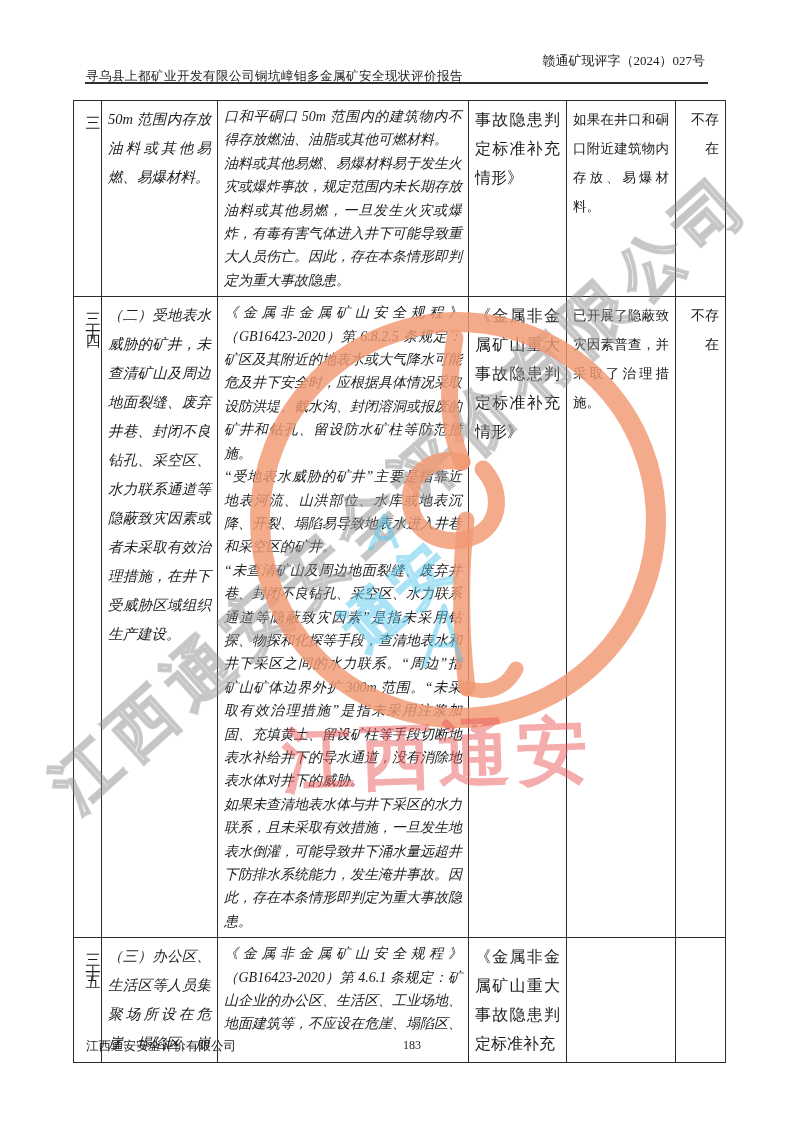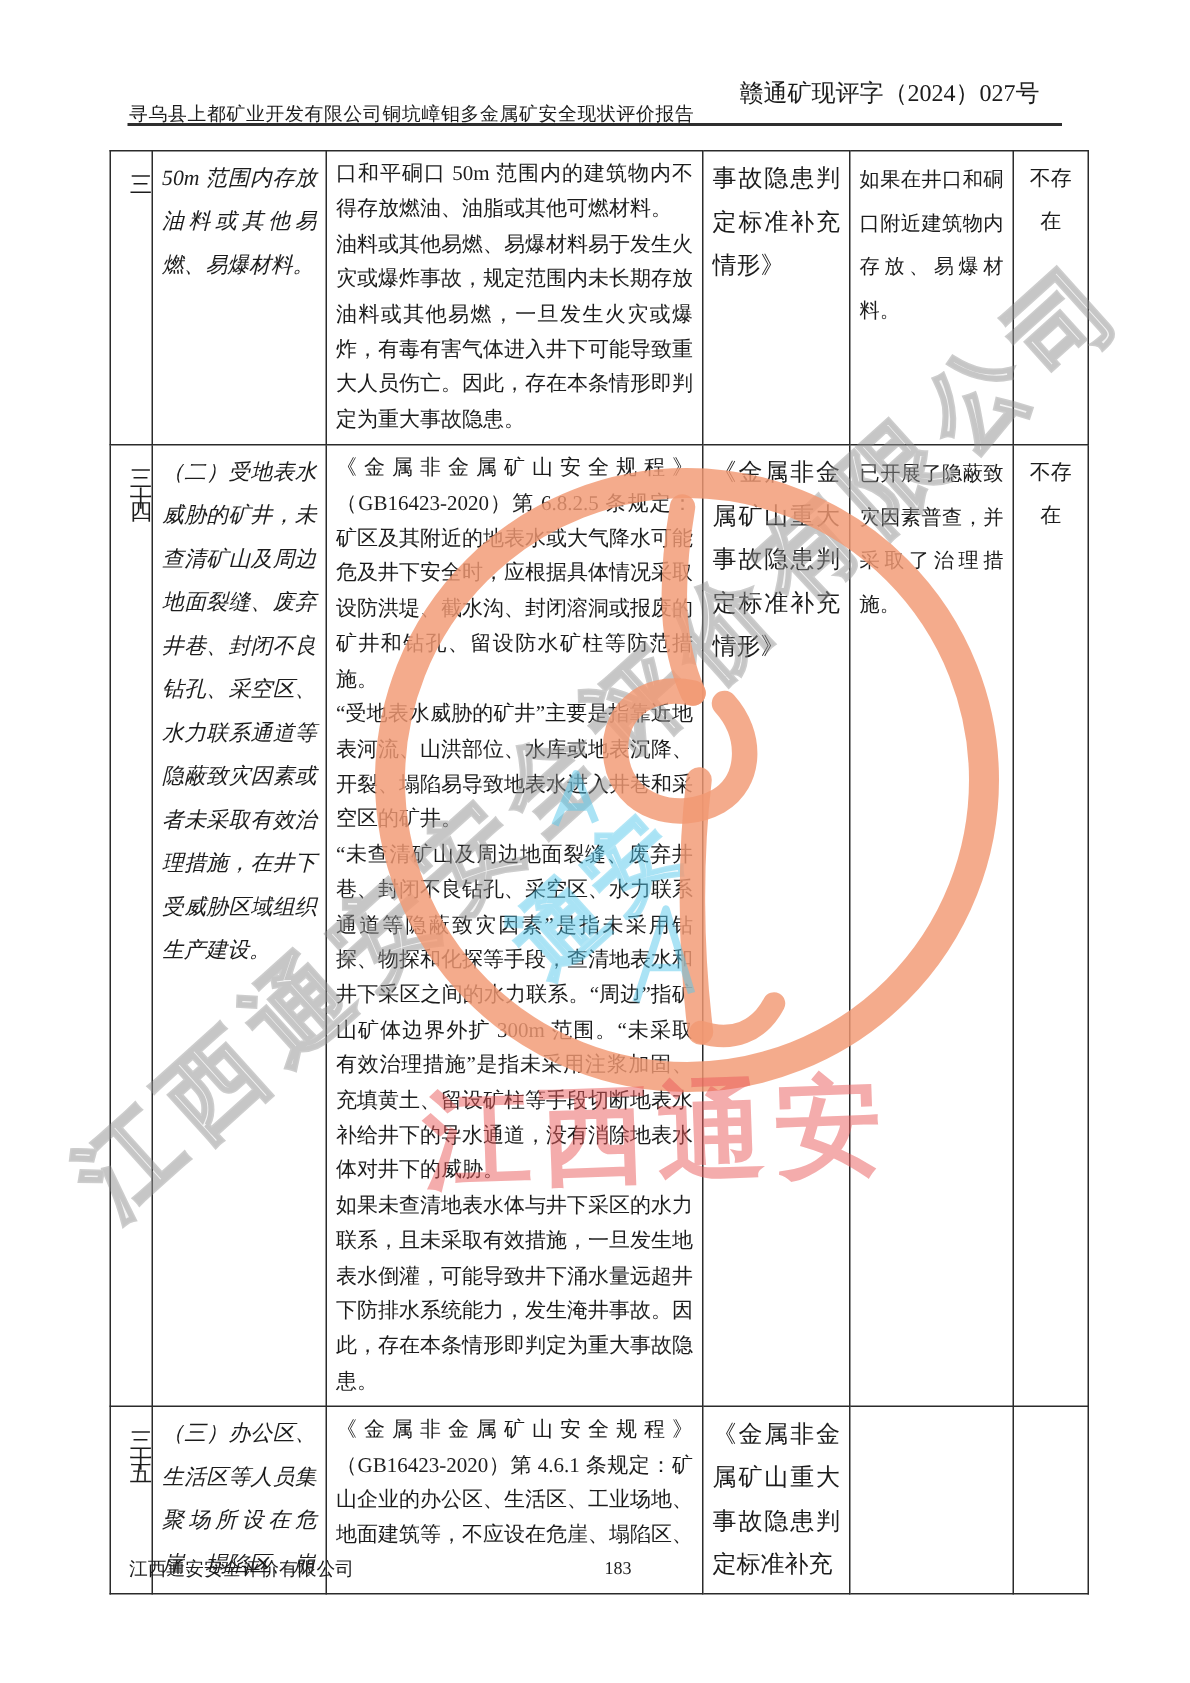--- a/index.html
+++ b/index.html
@@ -2,43 +2,43 @@
 <html><head>
 <meta charset="utf-8">
 <style>
   html,body{margin:0;padding:0;}
   body{
     width:793px;height:1122px;position:relative;overflow:hidden;
     background:#ffffff;color:#1c1c1c;
     font-family:"Liberation Serif","DejaVu Serif",serif;
   }
   .hdr-left{position:absolute;left:86px;top:68px;font-size:12.5px;letter-spacing:.5px;}
-  .hdr-right{position:absolute;right:100px;top:52px;font-size:16px;}
+  .hdr-right{position:absolute;right:88px;top:52px;font-size:13px;}
   .hdr-rule{position:absolute;left:85px;top:82px;width:623px;height:2px;background:#2e2e2e;}
 
   table.doc{
     position:absolute;left:73px;top:100px;width:652px;
     border-collapse:collapse;table-layout:fixed;
   }
   table.doc td{
     border:1.6px solid #2b2b2b;vertical-align:top;
     padding:4px 6px;overflow:hidden;
   }
   td.vmid{vertical-align:middle;}
   .vtext{
     writing-mode:vertical-rl;text-orientation:upright;
     font-size:15px;letter-spacing:11px;margin:0 auto;line-height:26px;
   }
   .num-cell{text-align:center;padding:4px 2px;}
   .situation{font-size:14.5px;line-height:29px;text-align:justify;font-style:italic;}
   .basis{font-size:14px;line-height:23.4px;text-align:justify;}
-  .basis p,.situation p{margin:0;}
+  .basis p,.situation p{margin:0;font-style:italic;}
   .standard{font-size:16px;line-height:29px;text-align:justify;}
   .status{font-size:13.5px;line-height:29px;text-align:justify;}
-  .conclusion{font-size:14px;line-height:29px;text-align:center;}
+  .conclusion{font-size:14px;line-height:29px;text-align:right;}
 
   .ftr-company{position:absolute;left:86px;top:1038px;font-size:12.5px;}
   .ftr-page{position:absolute;left:17px;top:1038px;width:790px;text-align:center;font-size:12px;}
 
   
   .wm{position:absolute;pointer-events:none;}
   .wm-svg{left:0;top:0;z-index:6;}
   .wm-gray{
     left:62px;top:752px;z-index:5;white-space:nowrap;
     font-family:"Liberation Sans","DejaVu Sans",sans-serif;

